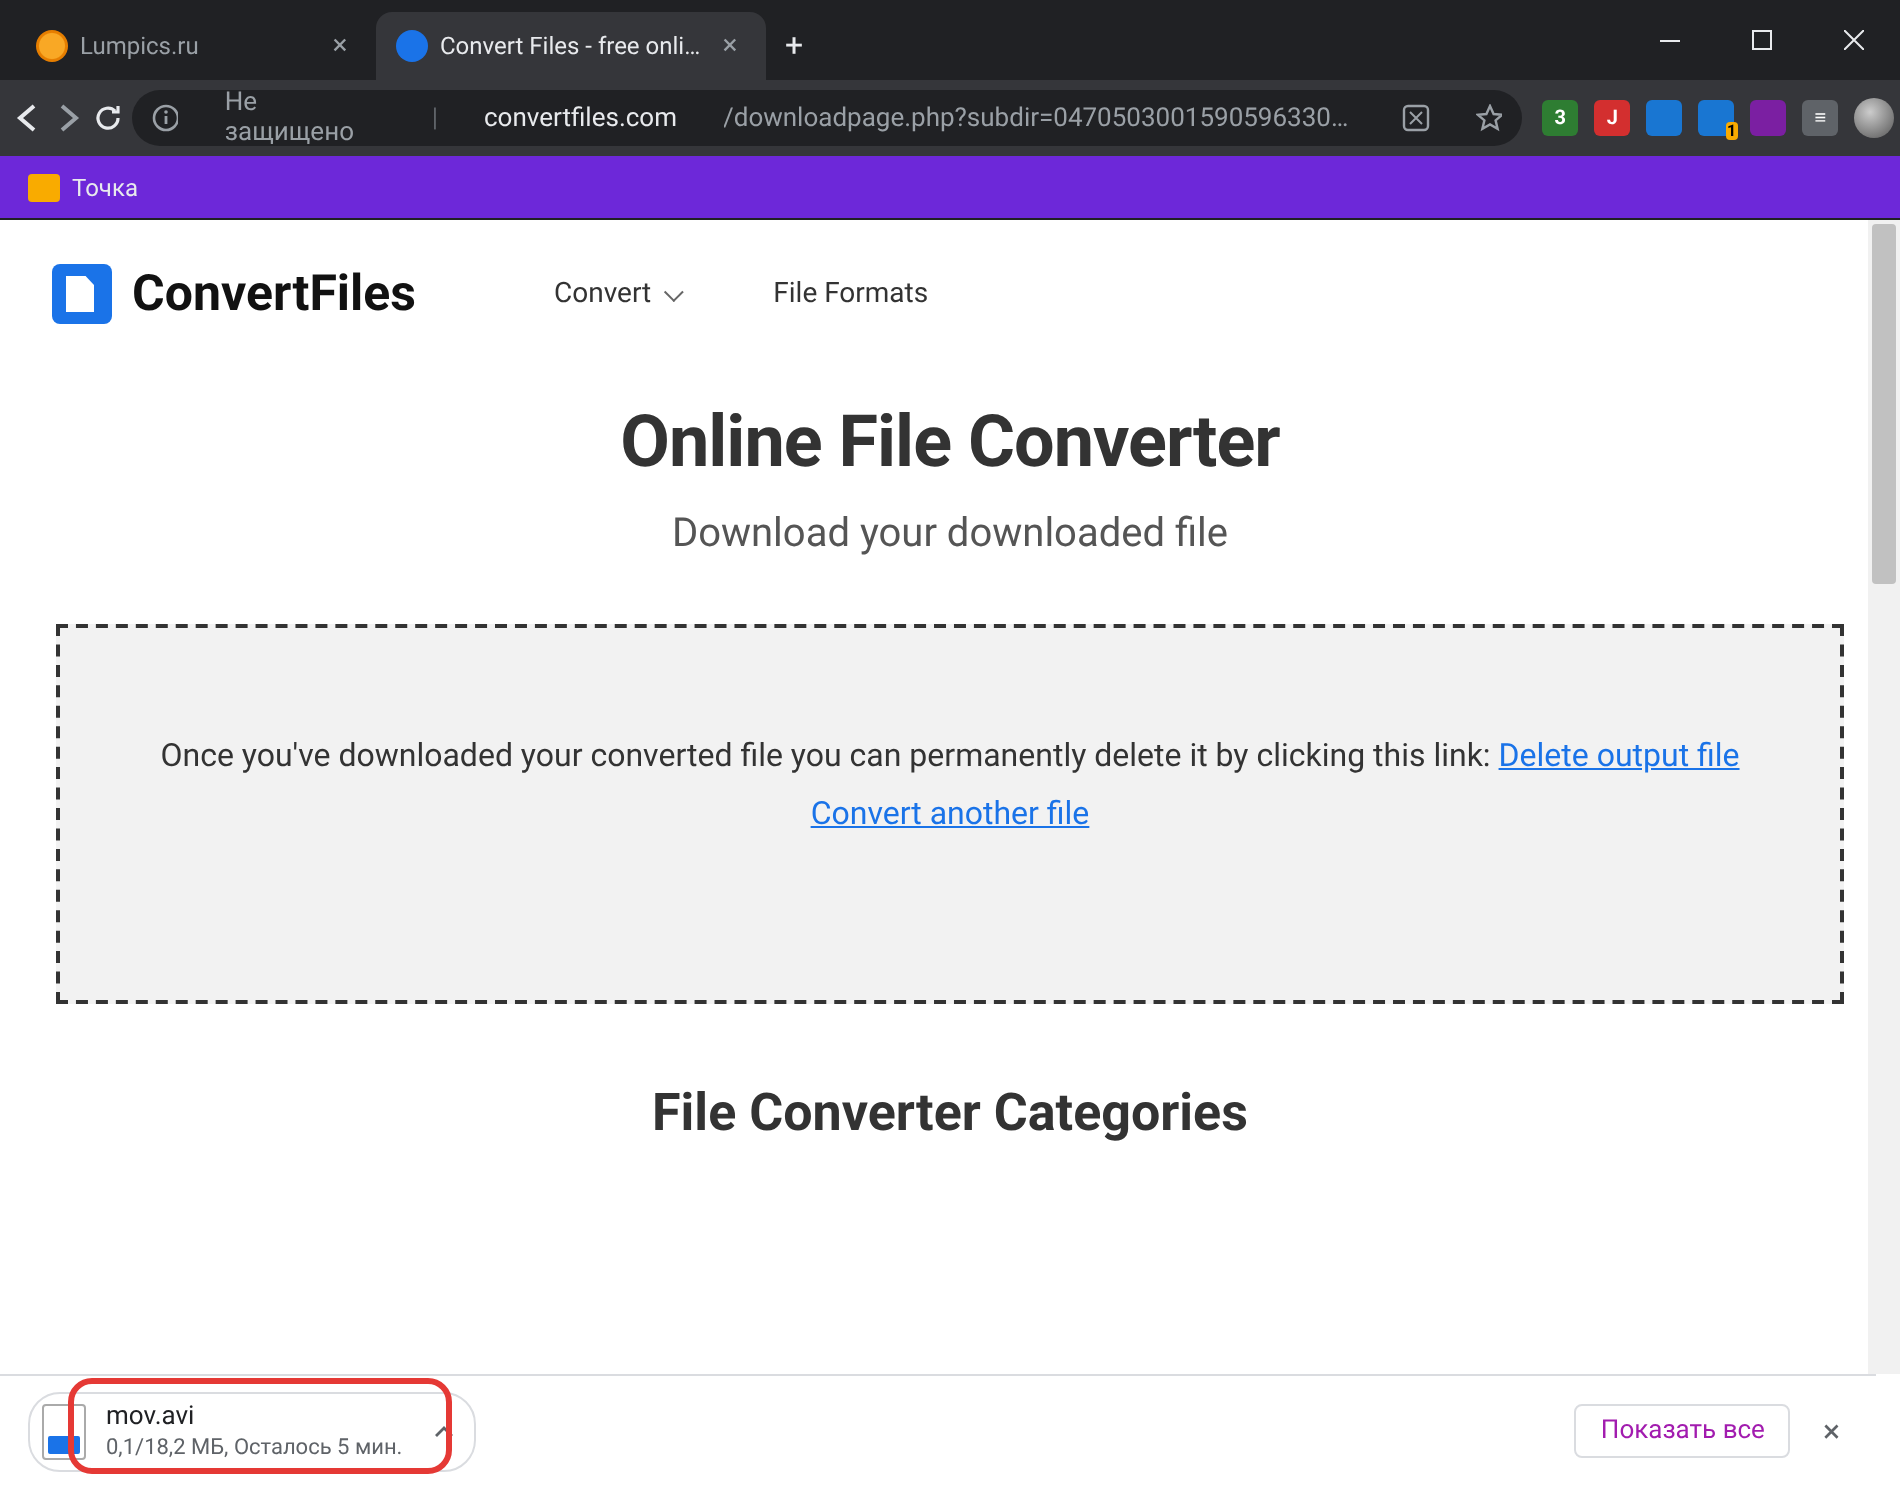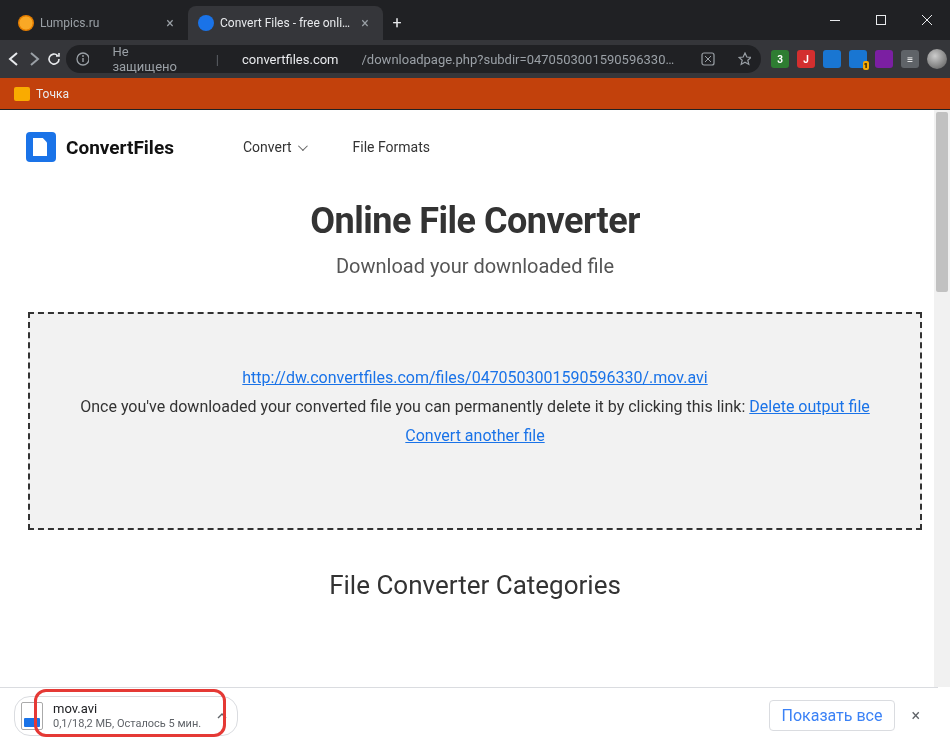--- a/index.html
+++ b/index.html
@@ -31,57 +31,57 @@
 .ext-icons { display: flex; gap: 8px; align-items: center; padding: 0 6px; }
 .ext-ic { width: 18px; height: 18px; border-radius: 3px; display:flex; align-items:center; justify-content:center; font-size:10px; color:#fff; font-weight:bold; }
 .ext-g { background:#2e7d32; }
 .ext-b { background:#1976d2; }
 .ext-p { background:#7b1fa2; }
 .ext-gray { background:#5f6368; }
 .avatar { width:20px; height:20px; border-radius:50%; background: radial-gradient(circle at 40% 35%, #ccc, #555); }
 .vdots { color:#e8eaed; font-size:16px; padding:0 8px; cursor:pointer; }
 
 
-.bmbar { height: 32px; background: #c2410c; display: flex; align-items: center; padding: 0 14px; gap: 6px; color:#e8eaed; font-size:12px; border-bottom:1px solid #202124;}
+.bmbar { height: 32px; background: #6d28d9; display: flex; align-items: center; padding: 0 14px; gap: 6px; color:#e8eaed; font-size:12px; border-bottom:1px solid #202124;}
 .bm-folder { width:16px; height:14px; background:#f9ab00; border-radius:2px; }
 
 
 .viewport { position: absolute; top: 110px; left:0; right:0; bottom: 56px; background: #fff; overflow:hidden; }
 .scrollbar-v { position:absolute; right:0; top:0; bottom:0; width:16px; background:#f1f1f1; }
 .thumb { position:absolute; left:2px; right:2px; top:2px; height:180px; background:#c1c1c1; border-radius:2px; }
 
 .site-header { height: 74px; display:flex; align-items:center; padding: 0 26px; }
-.logo { display:flex; align-items:center; gap:10px; font-weight:700; font-size:19px; color:#111; }
+.logo { display:flex; align-items:center; gap:10px; font-weight:700; font-size:25px; color:#111; }
 .logo-mark { width:30px; height:30px; background:#1a73e8; border-radius:4px; position:relative; }
 .logo-mark::after { content:""; position:absolute; left:7px; top:6px; width:14px; height:18px; background:#fff; clip-path: polygon(0 0, 70% 0, 100% 25%, 100% 100%, 0 100%); }
 .nav { display:flex; gap:48px; margin-left:69px; font-size:14px; color:#333; }
 .nav-item { display:flex; align-items:center; gap:6px; cursor:pointer; }
 
 .content { padding: 10px 28px 0; text-align:center; }
 h1 { font-size: 36px; color:#333; font-weight:700; margin: 6px 0 12px; letter-spacing:-0.5px; }
 .subtitle { font-size: 20px; color:#555; margin-bottom: 34px; }
 
 .dlbox { background:#f2f2f2; border:2px dashed #333; padding: 50px 18px 78px; margin-bottom: 40px; }
 .dlbox p { font-size: 16px; color:#333; line-height: 1.8; }
 .dlbox a { color:#1a73e8; text-decoration: underline; }
 
-h2.categories { font-size: 26px; font-weight:400; color:#333; }
+h2.categories { font-size: 26px; font-weight:700; color:#333; }
 
 
 .dl-shelf { position:absolute; bottom:0; left:0; right:12px; height:56px; background:#fff; border-top:1px solid #dadce0; display:flex; align-items:center; padding: 0 14px; }
 .dl-item { display:flex; align-items:center; gap:10px; padding: 4px 10px 4px 6px; border:1px solid #dadce0; border-radius:16px; cursor:pointer; position:relative; height:40px;}
 .dl-item .file-ic { width:22px; height:28px; background:#fff; border:1px solid #aaa; border-radius:2px; position:relative; display:flex; align-items:flex-end; justify-content:center;}
 .file-ic::after { content:""; position:absolute; bottom:2px; left:2px; right:2px; height:9px; background:#1a73e8; border-radius:1px; }
 .dl-info { display:flex; flex-direction:column; line-height:1.25; }
 .dl-name { font-size: 13px; color:#202124; }
 .dl-status { font-size: 11px; color:#5f6368; }
 .dl-chev { margin-left: 6px; color:#5f6368; font-size:10px; }
 .highlight { position:absolute; border:3px solid #e53935; border-radius:12px; pointer-events:none; }
 .dl-right { margin-left:auto; display:flex; align-items:center; gap:12px; }
-.show-all { font-size:16px; color:#3b82f6; border:1px solid #dadce0; padding:5px 12px; border-radius:4px; cursor:pointer; }
+.show-all { font-size:13px; color:#a21caf; border:1px solid #dadce0; padding:5px 12px; border-radius:4px; cursor:pointer; }
 .close-shelf { color:#5f6368; font-size:16px; cursor:pointer; padding:4px; }
 
 .chev-down { display:inline-block; width:7px; height:7px; border-right:1.5px solid #666; border-bottom:1.5px solid #666; transform: rotate(45deg) translateY(-2px); }
 svg { display:block; }
 </style>
 </head>
 <body>
 
 <div class="titlebar">
   <div class="tabs">
@@ -188,21 +188,20 @@
         <span>File Formats</span>
       </div>
     </div>
   </div>
 
   <div class="content">
     <h1>Online File Converter</h1>
     <div class="subtitle">Download your downloaded file</div>
 
     <div class="dlbox">
-      <p><a href="#">http://dw.convertfiles.com/files/0470503001590596330/.mov.avi</a></p>
       <p><span>Once you've downloaded your converted file you can permanently delete it by clicking this link: </span><a href="#">Delete output file</a></p>
       <p><a href="#">Convert another file</a></p>
     </div>
 
     <h2 class="categories">File Converter Categories</h2>
   </div>
 </div>
 
 <div class="dl-shelf">
   <div class="dl-item">

